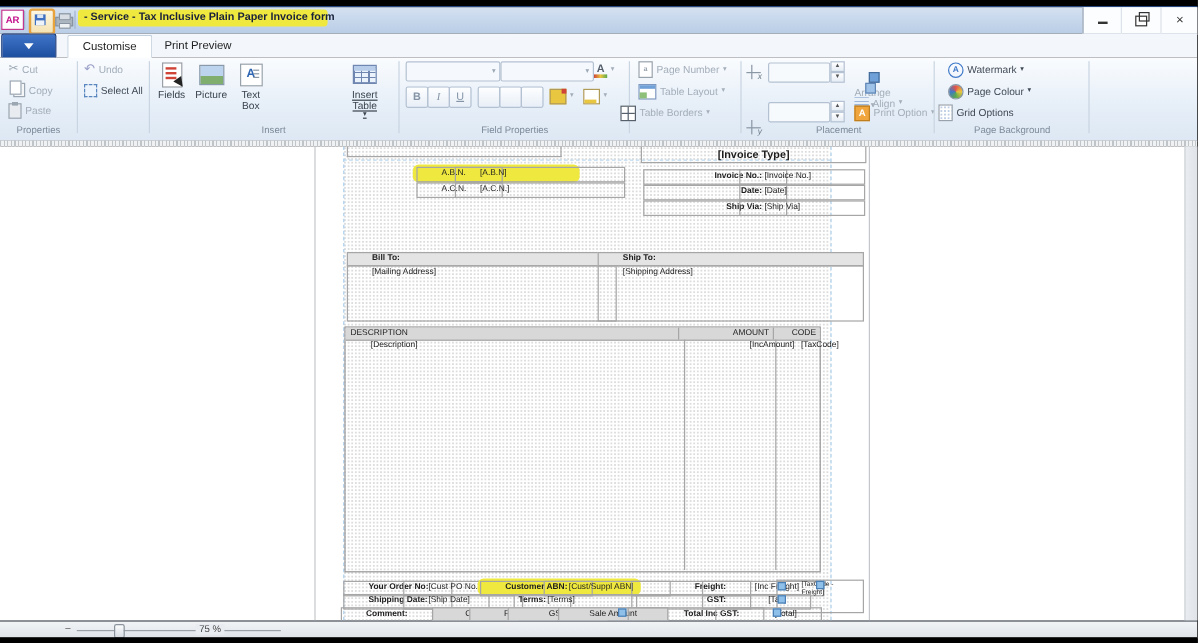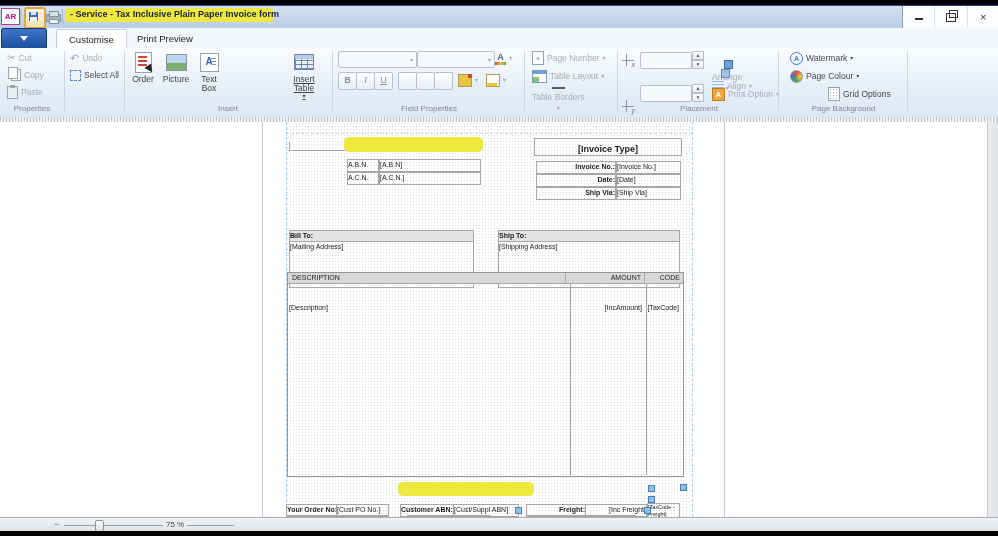--- a/index.html
+++ b/index.html
@@ -127,21 +127,21 @@
          background-image:repeating-linear-gradient(90deg,#bfc4c9 0 1px,transparent 1px 3px);}
   #canvas{left:0;top:122px;width:998px;height:395px;background:#fff;overflow:hidden;}
   #vscroll{left:987px;top:122px;width:11px;height:395px;background:linear-gradient(90deg,#e9ecf0,#dfe3e8);border-left:1px solid #c5cad0;}
   .pedge{position:absolute;top:0;width:1px;height:395px;background:#c3c7cb;}
   #grid{position:absolute;left:286px;top:0;width:406px;height:395px;
         background-image:radial-gradient(#dcdcdc 0.6px,transparent 0.7px);background-size:3px 3px;}
   .vguide{position:absolute;top:0;height:395px;width:0;border-left:1px dashed #a8cdea;}
   .hguide{position:absolute;height:0;border-top:1px dashed #bcd9ef;}
 
   .fb{position:absolute;border:1px solid #a6a6a6;font-size:7px;line-height:10px;color:#1c1c1c;
-      padding:0 0;white-space:nowrap;overflow:hidden;background:transparent;margin-top:20px;}
+      padding:0 20px;white-space:nowrap;overflow:hidden;background:transparent;}
   .fb.bold{font-weight:bold;}
   .fb.r{text-align:right;}
   .fb.c{text-align:center;}
   .ghdr{background:#e4e4e4;}
   .gcell{background:#d8d8d8;text-align:center;}
   .ylhl{position:absolute;background:#efe93f;border-radius:5px;}
   .marker{position:absolute;width:5px;height:5px;background:#8fc0ea;border:1px solid #4a7fb5;}
 
   #dtable{position:absolute;left:287px;top:150px;width:395px;height:203px;border:1px solid #979797;}
   #dthead{display:flex;height:10px;background:#d8d8d8;border-bottom:1px solid #a6a6a6;font-size:7px;line-height:10px;color:#222;}
@@ -226,21 +226,21 @@
     <div class="rsbtn" style="left:70px;top:20px;">
       <span class="ic-selectall"></span>
       <span>Select All</span>
       </div>
     <div class="gsep" style="left:124px;"></div>
 
     <div class="bigbtn" style="left:128px;width:30px;">
       <span class="iwrap">
           <span class="ic-fields"></span>
         </span>
-      <span>Order</span>
+      <span>Fields</span>
       </div>
     <div class="bigbtn" style="left:160px;width:32px;">
       <span class="iwrap">
           <span class="ic-picture"></span>
         </span>
       <span>Picture</span>
       </div>
     <div class="bigbtn" style="left:195px;width:28px;">
       <span class="iwrap">
           <span class="ic-textbox">A</span>
@@ -287,21 +287,21 @@
     <div class="rsbtn dis" style="left:532px;top:3px;">
       <span class="ic-page">a</span>
       <span>Page Number</span>
       <span class="dd">▾</span>
       </div>
     <div class="rsbtn dis" style="left:532px;top:21px;">
       <span class="ic-tlayout"></span>
       <span>Table Layout</span>
       <span class="dd">▾</span>
       </div>
-    <div class="rsbtn dis" style="left:532px;top:39px;flex-direction:column;">
+    <div class="rsbtn dis" style="left:517px;top:39px;">
       <span class="ic-tborders"></span>
       <span>Table Borders</span>
       <span class="dd">▾</span>
       </div>
     <div class="gsep" style="left:617px;"></div>
 
     <div class="ic-xy abs" style="left:622px;top:6px;">
         <span>x</span>
       </div>
     <div class="spinbox" style="left:640px;top:4px;"></div>
@@ -338,21 +338,21 @@
     <div class="rsbtn" style="left:790px;top:3px;">
       <span class="ic-watermark">A</span>
       <span>Watermark</span>
       <span class="dd">▾</span>
       </div>
     <div class="rsbtn" style="left:790px;top:21px;text-align:center;">
       <span class="ic-pagecolour"></span>
       <span>Page Colour</span>
       <span class="dd">▾</span>
       </div>
-    <div class="rsbtn" style="left:828px;top:39px;">
+    <div class="rsbtn" style="left:782px;top:39px;">
       <span class="ic-gridopt"></span>
       <span>Grid Options</span>
       </div>
     <div class="glabel" style="left:780px;width:127px;">Page Background</div>
     <div class="gsep" style="left:907px;"></div>
   </div>
 
   <div class="abs" id="ruler"></div>
 
   <div class="abs" id="canvas">

